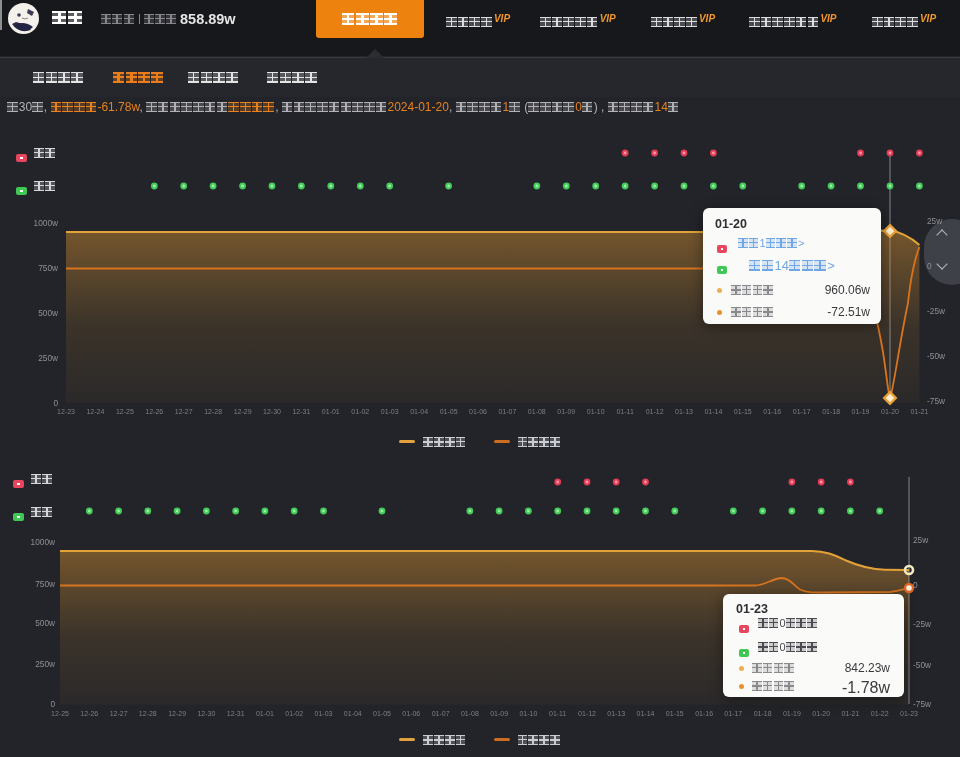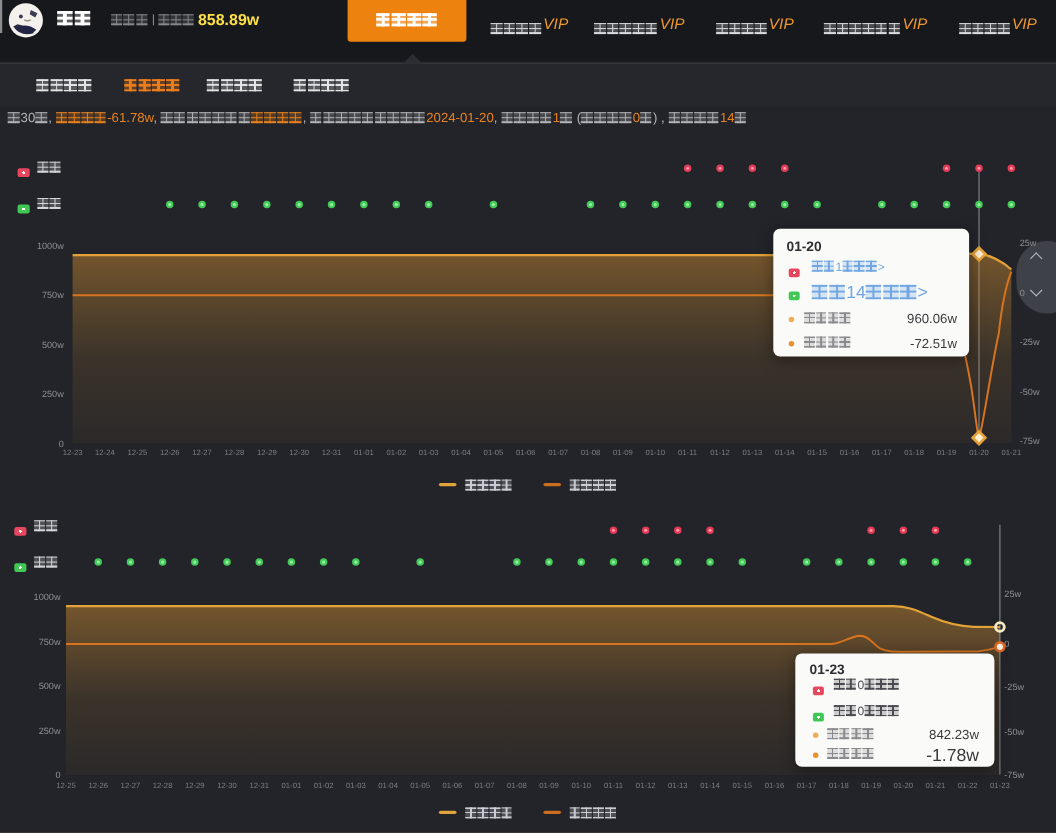--- a/index.html
+++ b/index.html
@@ -22,28 +22,28 @@
 <svg class="ab" style="left:7px;top:2px" width="33" height="33" viewBox="0 0 33 33">
 <circle cx="16.5" cy="16.5" r="15.5" fill="#f4f1ec"></circle>
 <path d="M5 22 Q12 32 24 28 Q16 21 9 20 Z" fill="#2a2b45"></path>
 <path d="M7 24 C12 30 22 30 26 25 C20 20 11 20 7 24 Z" fill="#232343"></path>
 <circle cx="12" cy="13" r="1.8" fill="#3a3a50"></circle>
 <path d="M21 7 L27 10 L25 14 L20 11 Z" fill="#3c3c55"></path>
 <path d="M15 16 Q18 18 21 16" stroke="#8a8878" stroke-width="1" fill="none"></path>
 </svg>
 <div class="ab" style="left:52px;top:9px;font-size:16px;color:#fff;font-weight:bold"><i class="b"></i><i class="b"></i></div>
 <div class="ab" style="left:101px;top:13px;font-size:11.5px;color:#85858b"><i class="z"></i><i class="z"></i><i class="z"></i><span style="display:inline-block;width:1px;height:10px;background:#85858b;vertical-align:-1px;margin:0 4px"></span><i class="z"></i><i class="z"></i><i class="z"></i></div>
-<div class="ab" style="left:180px;top:11px;font-size:14.5px;font-weight:bold;color:#fde047">858.89w</div>
+<div class="ab" style="left:180px;top:11px;font-size:14.5px;font-weight:bold;color:#e5e5e5">858.89w</div>
 <div class="ab" style="left:316px;top:0;width:108px;height:38px;background:#ee820f;border-radius:0 0 3px 3px;text-align:center;line-height:38px;font-size:14.5px;color:#fff;font-weight:bold"><i class="b"></i><i class="b"></i><i class="b"></i><i class="b"></i></div>
 <div class="ab" style="left:446px;top:13px;font-size:12px;color:#dcdcde"><i class="z"></i><i class="z"></i><i class="z"></i><i class="z"></i><span class="vip">VIP</span></div>
 <div class="ab" style="left:540px;top:13px;font-size:12px;color:#dcdcde"><i class="z"></i><i class="z"></i><i class="z"></i><i class="z"></i><i class="z"></i><span class="vip">VIP</span></div>
 <div class="ab" style="left:651px;top:13px;font-size:12px;color:#dcdcde"><i class="z"></i><i class="z"></i><i class="z"></i><i class="z"></i><span class="vip">VIP</span></div>
 <div class="ab" style="left:749px;top:13px;font-size:12px;color:#dcdcde"><i class="z"></i><i class="z"></i><i class="z"></i><i class="z"></i><i class="z"></i><i class="z"></i><span class="vip">VIP</span></div>
 <div class="ab" style="left:872px;top:13px;font-size:12px;color:#dcdcde"><i class="z"></i><i class="z"></i><i class="z"></i><i class="z"></i><span class="vip">VIP</span></div>
-<style>.vip{font-size:14px;font-weight:normal;color:#f0982c;vertical-align:4px;margin-left:1px;font-style:italic}</style>
+<style>.vip{font-size:10px;font-weight:bold;color:#f0982c;vertical-align:4px;margin-left:1px;font-style:italic}</style>
 
 <div class="ab" style="left:0;top:57px;width:960px;height:40px;background:#26272c;border-top:1px solid #3a3b41"></div>
 <div class="ab" style="left:366px;top:49px;width:0;height:0;border-left:9px solid transparent;border-right:9px solid transparent;border-bottom:9px solid #2c2d33"></div>
 <div class="ab" style="left:33px;top:70px;font-size:13px;color:#e4e4e6"><i class="z"></i><i class="z"></i><i class="z"></i><i class="z"></i></div>
 <div class="ab" style="left:113px;top:70px;font-size:13px;color:#ec7d1b;font-weight:bold"><i class="b"></i><i class="b"></i><i class="b"></i><i class="b"></i></div>
 <div class="ab" style="left:188px;top:70px;font-size:13px;color:#e4e4e6"><i class="z"></i><i class="z"></i><i class="z"></i><i class="z"></i></div>
 <div class="ab" style="left:267px;top:70px;font-size:13px;color:#e4e4e6"><i class="z"></i><i class="z"></i><i class="z"></i><i class="z"></i></div>
 
 <div class="ab" style="left:7px;top:100px;font-size:12px;color:#b2b2b6;white-space:nowrap"><i class="z"></i>30<i class="z"></i>, <span style="color:#e8821e"><i class="z"></i><i class="z"></i><i class="z"></i><i class="z"></i>-61.78w</span>, <i class="z"></i><i class="z"></i><i class="z"></i><i class="z"></i><i class="z"></i><i class="z"></i><i class="z"></i><span style="color:#e8821e"><i class="z"></i><i class="z"></i><i class="z"></i><i class="z"></i></span>, <i class="z"></i><i class="z"></i><i class="z"></i><i class="z"></i><i class="z"></i><i class="z"></i><i class="z"></i><i class="z"></i><i class="z"></i><span style="color:#e8821e">2024-01-20</span>, <i class="z"></i><i class="z"></i><i class="z"></i><i class="z"></i><span style="color:#e8821e">1</span><i class="z"></i> (<i class="z"></i><i class="z"></i><i class="z"></i><i class="z"></i><span style="color:#e8821e">0</span><i class="z"></i>) , <i class="z"></i><i class="z"></i><i class="z"></i><i class="z"></i><span style="color:#e8821e">14</span><i class="z"></i></div>
 
@@ -165,21 +165,21 @@
 <div class="ab" style="left:16px;top:148px"><span class="ic icr"></span></div>
 <div class="ab" style="left:34px;top:147px;font-size:11.5px;color:#d6d6da"><i class="z"></i><i class="z"></i></div>
 <div class="ab" style="left:16px;top:181px"><span class="ic icg"></span></div>
 <div class="ab" style="left:34px;top:180px;font-size:11.5px;color:#d6d6da"><i class="z"></i><i class="z"></i></div>
 
 <div class="tt" style="left:703px;top:208px;width:178px;height:116px">
 <div class="ab" style="left:12px;top:9px;font-size:12.5px;font-weight:bold;color:#2e2e33">01-20</div>
 <div class="ab" style="left:14px;top:31px"><span class="ic icr" style="width:10px;height:8px"></span></div>
 <div class="ab" style="left:35px;top:29px;font-size:11px;color:#6fa6e3"><i class="z"></i><i class="z"></i>1<i class="z"></i><i class="z"></i><i class="z"></i>&gt;</div>
 <div class="ab" style="left:14px;top:52px"><span class="ic icg" style="width:10px;height:8px"></span></div>
-<div class="ab" style="left:35px;top:50px;font-size:16px;color:#6fa6e3"><i class="z"></i><i class="z"></i>14<i class="z"></i><i class="z"></i><i class="z"></i>&gt;</div>
+<div class="ab" style="left:46px;top:50px;font-size:13px;color:#6fa6e3"><i class="z"></i><i class="z"></i>14<i class="z"></i><i class="z"></i><i class="z"></i>&gt;</div>
 <div class="ab" style="left:14px;top:80px;width:5px;height:5px;border-radius:50%;background:#efae54"></div>
 <div class="ab" style="left:28px;top:76px;font-size:11px;color:#8a8a8e"><i class="z"></i><i class="z"></i><i class="z"></i><i class="z"></i></div>
 <div class="ab" style="right:11px;top:75px;font-size:12px;color:#3a3a3e">960.06w</div>
 <div class="ab" style="left:14px;top:102px;width:5px;height:5px;border-radius:50%;background:#e8912d"></div>
 <div class="ab" style="left:28px;top:98px;font-size:11px;color:#8a8a8e"><i class="z"></i><i class="z"></i><i class="z"></i><i class="z"></i></div>
 <div class="ab" style="right:11px;top:97px;font-size:12px;color:#3a3a3e">-72.51w</div>
 </div>
 
 <div class="ab" style="left:0;top:436px;width:960px;text-align:center;font-size:11px;color:#c9ccd2">
 <span class="dash" style="background:#e2a23c;vertical-align:3px"></span><span style="margin:0 24px 0 8px"><i class="z"></i><i class="z"></i><i class="z"></i><i class="z"></i></span>

